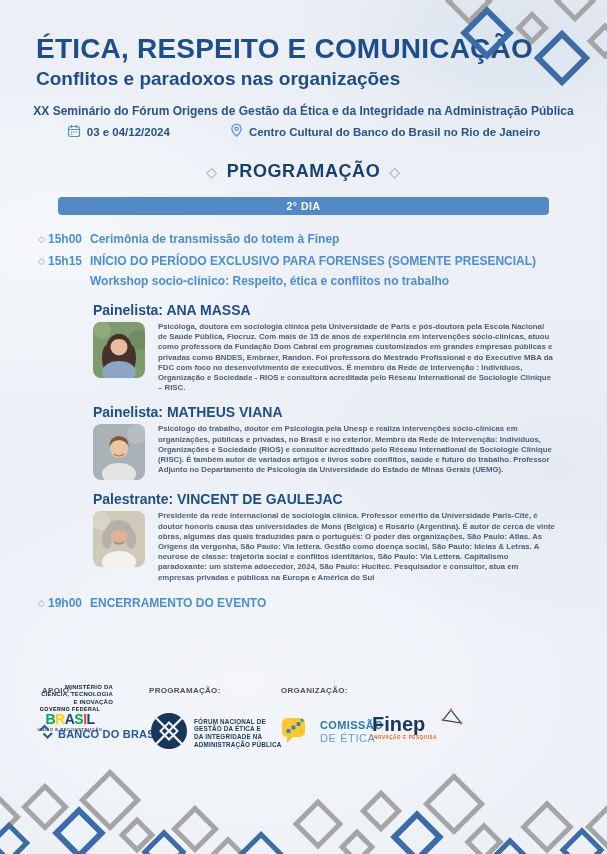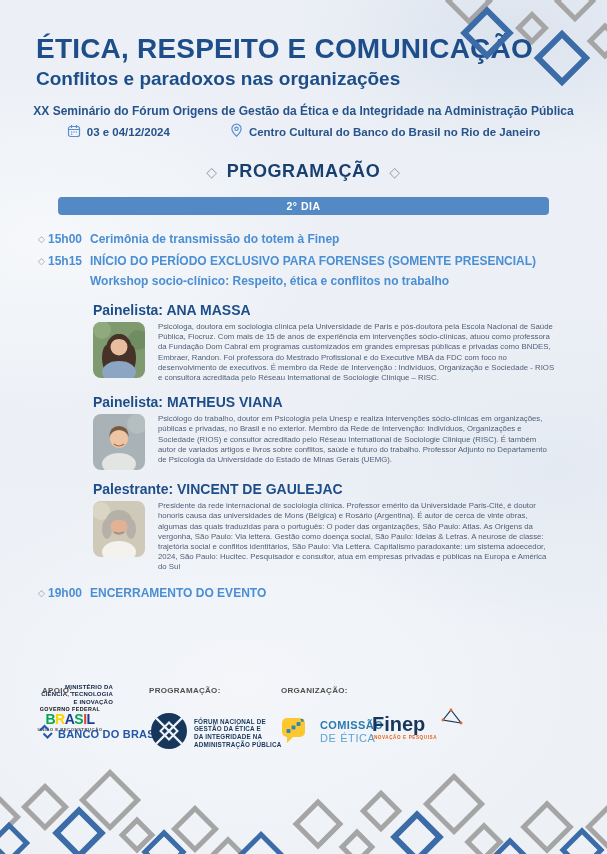--- a/index.html
+++ b/index.html
@@ -40,21 +40,21 @@
   .stime { width:42px; font-size:12px; font-weight:bold; color:#4a8ed4; line-height:17px; }
   .scontent { font-size:12px; font-weight:bold; color:#4a8ed4; line-height:17px; }
   .scontent .line2 { margin-top:3px; }
 
   
   .speakers { margin:12px 0 0 93px; width:462px; }
   .sp-label { font-size:14px; font-weight:bold; color:#1d4e89; margin-bottom:4px; }
   .sp-media { display:flex; gap:13px; margin-bottom:11px; }
   .sp-photo { width:52px; height:56px; border-radius:8px; overflow:hidden; flex:none; }
   .sp-photo svg { display:block; }
-  .sp-bio { font-size:7.8px; font-weight:normal; color:#4e5f77; line-height:10.2px; width:398px; }
+  .sp-bio { font-size:7.8px; font-weight:bold; color:#4e5f77; line-height:10.2px; width:398px; }
 
   .closing { margin-top:12px; }
 
   
   .footer { position:absolute; left:4px; top:684px; width:495px; height:96px;padding-left:33px; }
   .flabel { position:absolute; font-size:8px; font-weight:bold; color:#4f4f4f; letter-spacing:.3px; }
   .lab-apoio { left:38px; top:2px; } .lab-real { left:145px; top:2px; } .lab-org { left:277px; top:2px; }
   .logo { position:absolute; display:flex; align-items:center; }
   .bb { left:34px; top:40px; gap:4px; }
   .bb-text { font-size:11px; font-weight:bold; color:#2456a6; letter-spacing:.2px; }

